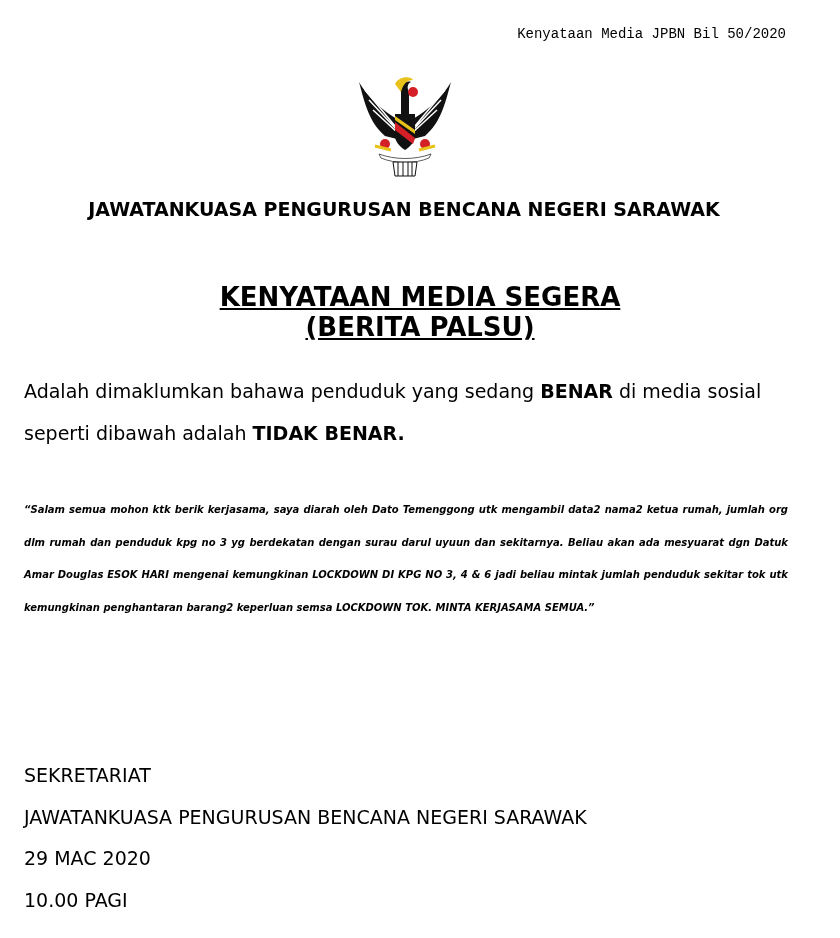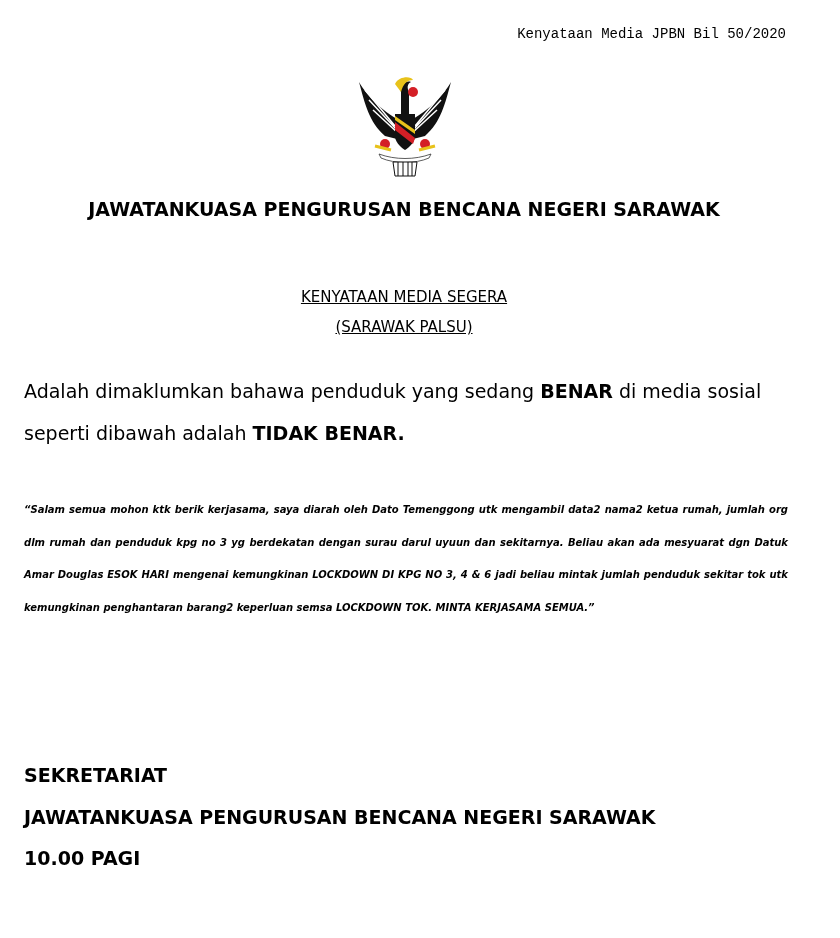--- a/index.html
+++ b/index.html
@@ -1,24 +1,24 @@
 <!DOCTYPE html>
 <html><head>
 <meta charset="utf-8">
 <style>
   html, body { margin:0; padding:0; background:#ffffff; }
   body { width:840px; height:938px; position:relative; overflow:hidden; color:#000; font-family:"DejaVu Sans", sans-serif; }
   .ref { position:absolute; top:26px; right:54px; font-size:14px; font-family:Liberation Mono, monospace; }
   .crest { position:absolute; left:355px; top:74px; width:100px; height:104px; }
   .org { position:absolute; top:198px; left:0; width:808px; text-align:center; font-weight:bold; font-size:19px; }
-  .title { position:absolute; top:282px; left:0; width:808px; text-align:center; font-weight:normal; font-size:15px; line-height:30px; }
+  .title { position:absolute; top:282px; left:16px; width:808px; text-align:center; font-weight:bold; font-size:26px; line-height:30px; }
   .title span { text-decoration:underline; display:block; }
   .intro { position:absolute; top:370px; left:24px; width:770px; font-size:19px; line-height:42px; }
   .quote { position:absolute; top:494px; left:24px; width:764px; font-size:10px; font-weight:bold; font-style:italic; line-height:32.6px; text-align:justify; }
-  .sign { position:absolute; top:755px; left:24px; font-weight:bold; font-size:19px; line-height:41.5px; }
+  .sign { position:absolute; top:755px; left:24px; font-weight:normal; font-size:19px; line-height:41.5px; }
 </style>
 </head>
 <body>
 
 <div class="ref">Kenyataan Media JPBN Bil 50/2020</div>
 
 <div class="crest">
   <svg width="100" height="104" viewBox="0 0 100 104">
 
     <path d="M48 48 C30 40 12 22 4 8 C10 30 14 48 30 62 L46 66 Z" fill="#111"></path>
@@ -43,24 +43,25 @@
 
     <path d="M38 88 L62 88 L60 102 L40 102 Z" fill="#fff" stroke="#111" stroke-width="1"></path>
     <path d="M43 88 L43 102 M48 88 L48 102 M53 88 L53 102 M57 88 L57 102" stroke="#111" stroke-width="1"></path>
   </svg>
 </div>
 
 <div class="org">JAWATANKUASA PENGURUSAN BENCANA NEGERI SARAWAK</div>
 
 <div class="title">
   <span>KENYATAAN MEDIA SEGERA</span>
-  <span>(SARAWAK PALSU)</span>
+  <span>(BERITA PALSU)</span>
 </div>
 
 <div class="intro"><span>Adalah dimaklumkan bahawa penduduk yang sedang </span><b>BENAR</b><span> di media sosial seperti dibawah adalah </span><b>TIDAK BENAR.</b></div>
 
 <div class="quote">“Salam semua mohon ktk berik kerjasama, saya diarah oleh Dato Temenggong utk mengambil data2 nama2 ketua rumah, jumlah org dlm rumah dan penduduk kpg no 3 yg berdekatan dengan surau darul uyuun dan sekitarnya. Beliau akan ada mesyuarat dgn Datuk Amar Douglas ESOK HARI mengenai kemungkinan LOCKDOWN DI KPG NO 3, 4 &amp; 6 jadi beliau mintak jumlah penduduk sekitar tok utk kemungkinan penghantaran barang2 keperluan semsa LOCKDOWN TOK. MINTA KERJASAMA SEMUA.”</div>
 
 <div class="sign">
   <div>SEKRETARIAT</div>
   <div>JAWATANKUASA PENGURUSAN BENCANA NEGERI SARAWAK</div>
+  <div>29 MAC 2020</div>
   <div>10.00 PAGI</div>
 </div>
 
 </body></html>

